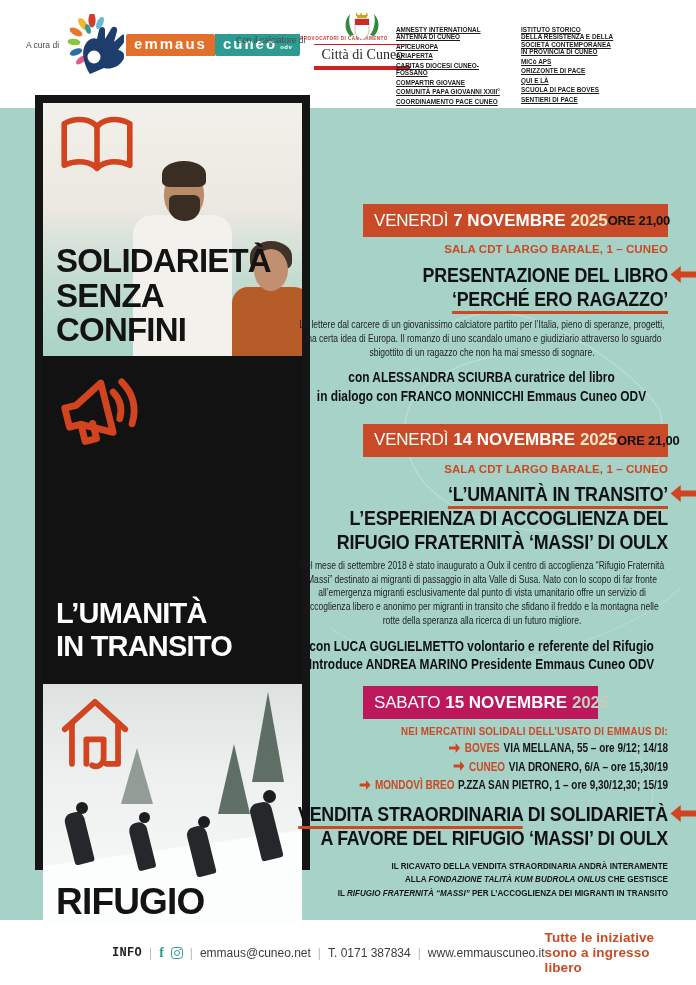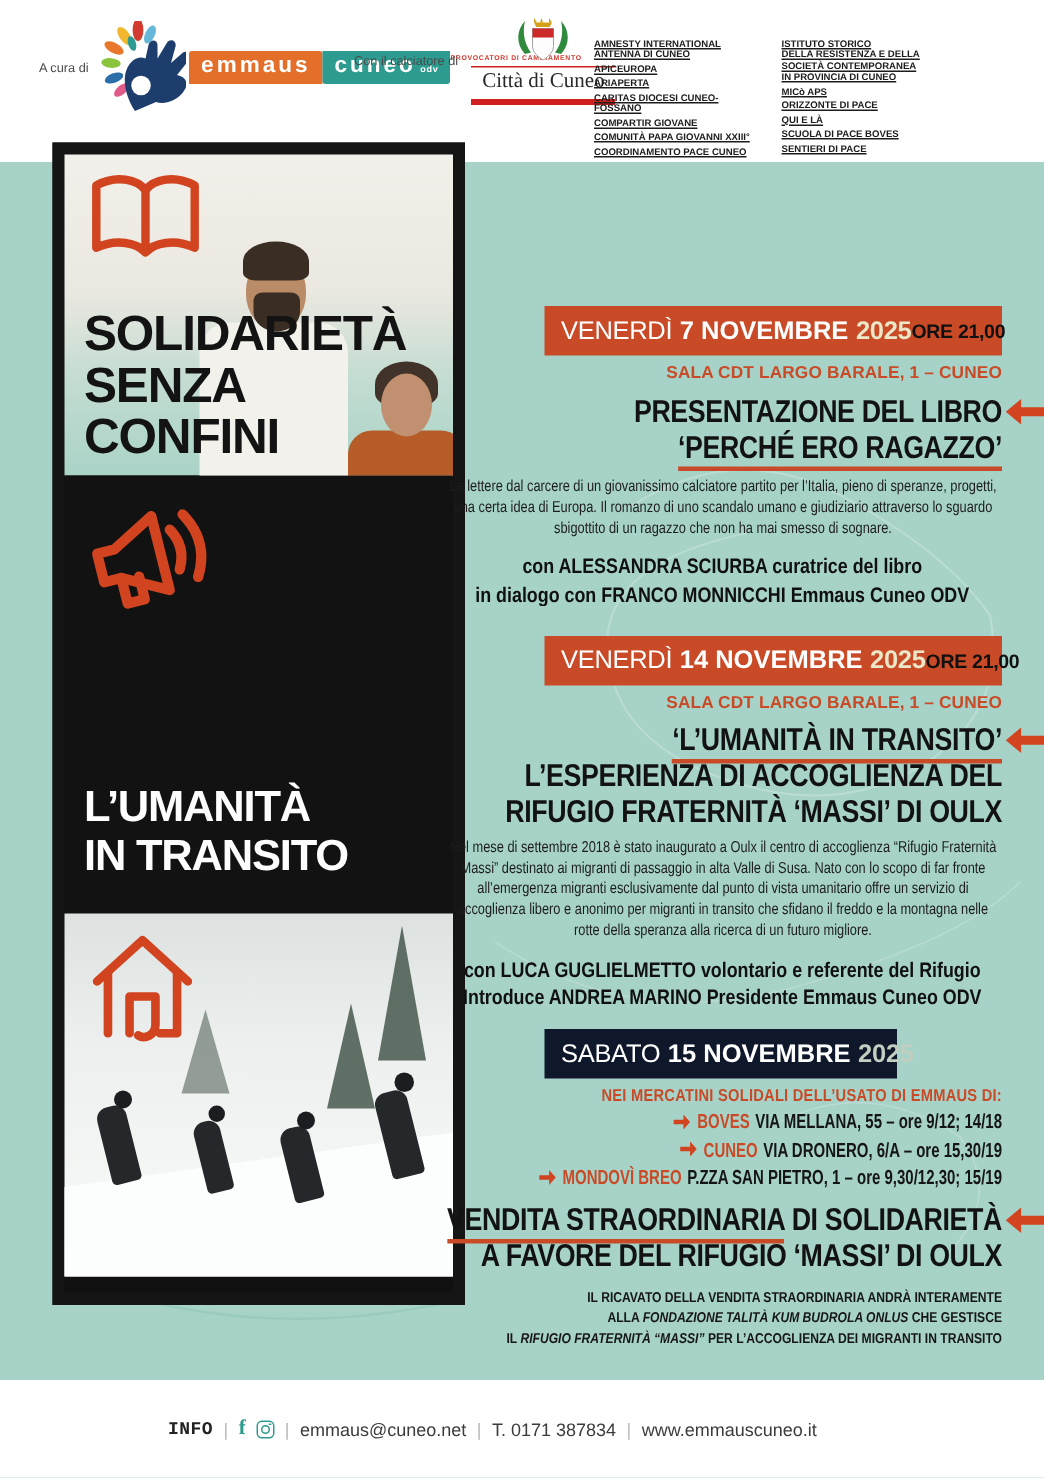--- a/index.html
+++ b/index.html
@@ -43,23 +43,23 @@
   }
 
   
   #main-bg{position:absolute;left:0;top:108px;width:696px;height:812px;background:var(--teal);}
   #map-wm{position:absolute;left:0;top:108px;z-index:1;pointer-events:none;}
 
   
   #banner{position:absolute;left:35px;top:95px;width:275px;height:775px;border:8px solid #151515;z-index:2;background:#111;}
   .sec{position:relative;overflow:hidden;}
   .sec h1{position:absolute;left:13px;z-index:3;font-weight:800;letter-spacing:-.8px;}
-  #sec-solidarieta{height:214px;background:linear-gradient(180deg,#f2f0ea 0%,#ebe8e1 42%,#c3dcd1 70%,#aad3c7 100%);}
+  #sec-solidarieta{height:253px;background:linear-gradient(180deg,#f2f0ea 0%,#ebe8e1 42%,#c3dcd1 70%,#aad3c7 100%);}
   #sec-solidarieta h1{bottom:8px;font-size:33px;line-height:1.05;color:#131313;}
-  #sec-umanita{height:292px;background:#121212;}
+  #sec-umanita{height:328px;background:#121212;}
   #sec-umanita h1{bottom:22px;font-size:29px;line-height:1.12;color:#fdfdfd;}
   #sec-rifugio{height:242px;background:linear-gradient(180deg,#dde2e0 0%,#edf0ee 38%,#fafbfa 100%);}
   #sec-rifugio h1{bottom:6px;font-size:37px;line-height:1;color:#131313;}
   .sec-icon{position:absolute;z-index:3;}
   #book-icon{left:14px;top:11px;}
   #mega-icon{left:10px;top:12px;}
   #house-icon{left:16px;top:9px;}
 
   
   .shape{position:absolute;z-index:1;}
@@ -75,21 +75,21 @@
   .hiker{background:#24282b;border-radius:8px 8px 3px 3px;transform:rotate(-14deg);}
   .hiker-head{background:#1a1e21;border-radius:50%;}
 
   
   #events{position:absolute;left:295px;top:109px;width:373px;z-index:2;}
   .date-bar{display:flex;align-items:center;width:305px;margin-left:68px;height:33px;background:var(--accent);
     color:#fff;padding:0 9px 0 11px;font-size:17px;white-space:nowrap;letter-spacing:-.2px;}
   .date-bar b{margin:0 5px;letter-spacing:0;}
   .date-bar .year{color:var(--cream);font-weight:bold;}
   .date-bar .time{margin-left:auto;color:#101010;font-weight:800;font-size:13px;}
-  .date-bar.black{background:#0f172a;width:235px;}
+  .date-bar.black{background:#be185d;width:235px;}
   .date-bar.black .year{color:#c2cfc0;}
 
   .venue{text-align:right;color:var(--accent);font-weight:700;font-size:11.5px;margin-top:6px;letter-spacing:.1px;}
 
   .etitle{position:relative;width:439px;margin-left:-66px;transform:scaleX(.85);transform-origin:right top;
     text-align:right;font-weight:800;font-size:21px;line-height:1.14;color:#121212;letter-spacing:-.3px;}
   .u{border-bottom:3px solid var(--accent);padding-bottom:1px;}
   .arrow-left{position:absolute;right:-33px;top:3px;}
 
   .desc{width:458px;margin-left:-42px;transform:scaleX(.814);transform-origin:center top;
@@ -251,20 +251,21 @@
     <div class="shape hiker" style="left:212px;top:118px;width:22px;height:58px;"></div>
     <div class="shape hiker-head" style="left:220px;top:106px;width:13px;height:13px;"></div>
     <svg class="sec-icon" id="house-icon" width="72" height="84" viewBox="0 0 100 112">
       <g fill="none" stroke="#d1441f" stroke-width="8" stroke-linejoin="round" stroke-linecap="round">
         <path d="M8 48 L50 10 L92 48"></path>
         <path d="M18 40 V96"></path>
         <path d="M82 40 V96 H66"></path>
         <path d="M38 96 V62 H62 V88 C62 98 52 102 46 98"></path>
       </g>
     </svg>
+    <h1>RIFUGIO</h1>
   </section>
 </aside>
 
 <section id="events">
 
   <div class="date-bar" style="margin-top:95px;">
     <span>VENERDÌ</span>
     <b>7 NOVEMBRE</b>
     <span class="year">2025</span>
     <span class="time">ORE 21,00</span>
@@ -353,13 +354,14 @@
     <span class="f-sep">|</span>
     <span class="fb">f</span>
     <span class="ig"></span>
     <span class="f-sep">|</span>
     <span>emmaus@cuneo.net</span>
     <span class="f-sep">|</span>
     <span>T. 0171 387834</span>
     <span class="f-sep">|</span>
     <span>www.emmauscuneo.it</span>
   </div>
+  <div class="f-tag">Tutte le iniziative sono a ingresso libero</div>
 </footer>
 
 </body></html>

